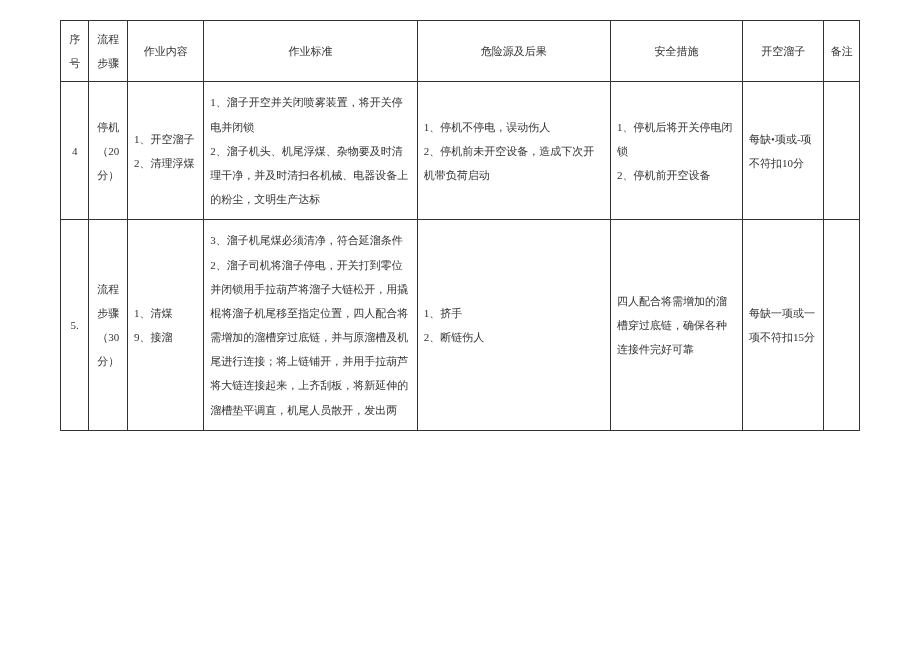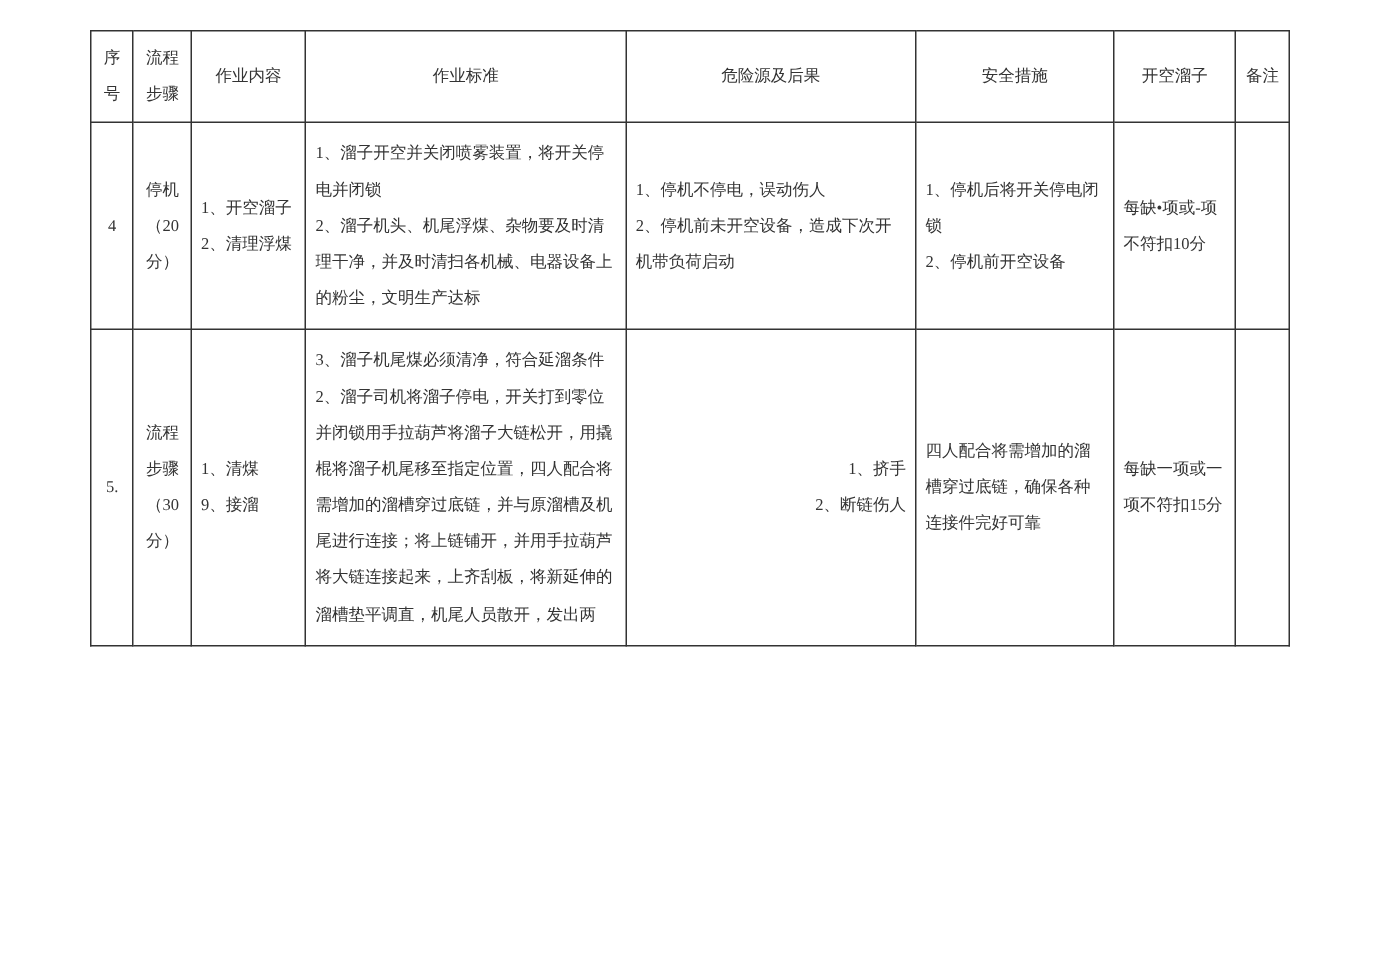--- a/index.html
+++ b/index.html
@@ -78,20 +78,20 @@
 2、停机前开空设备</td>
       <td class="cell-pad" style="white-space: pre-line;">每缺•项或-项不符扣10分</td>
       <td class="center" style="white-space: pre-line;"></td>
     </tr>
     <tr>
       <td class="center" style="white-space: pre-line;">5.</td>
       <td class="center" style="white-space: pre-line;">流程步骤（30分）</td>
       <td class="cell-pad" style="white-space: pre-line;">1、清煤
 9、接溜</td>
       <td class="cell-pad" style="white-space: pre-line;">3、溜子机尾煤必须清净，符合延溜条件 2、溜子司机将溜子停电，开关打到零位并闭锁用手拉葫芦将溜子大链松开，用撬棍将溜子机尾移至指定位置，四人配合将需增加的溜槽穿过底链，并与原溜槽及机尾进行连接；将上链铺开，并用手拉葫芦将大链连接起来，上齐刮板，将新延伸的溜槽垫平调直，机尾人员散开，发出两</td>
-      <td class="cell-pad" style="white-space: pre-line; text-align: right;">1、挤手
+      <td class="cell-pad" style="white-space: pre-line;">1、挤手
 2、断链伤人</td>
       <td class="cell-pad" style="white-space: pre-line;">四人配合将需增加的溜槽穿过底链，确保各种连接件完好可靠</td>
       <td class="cell-pad" style="white-space: pre-line;">每缺一项或一项不符扣15分</td>
       <td class="center" style="white-space: pre-line;"></td>
     </tr>
   </tbody>
 </table>
 
 </body></html>

